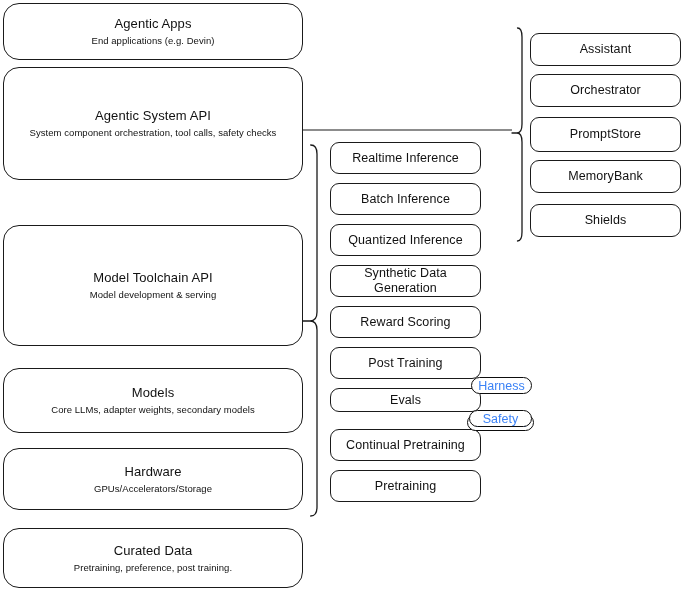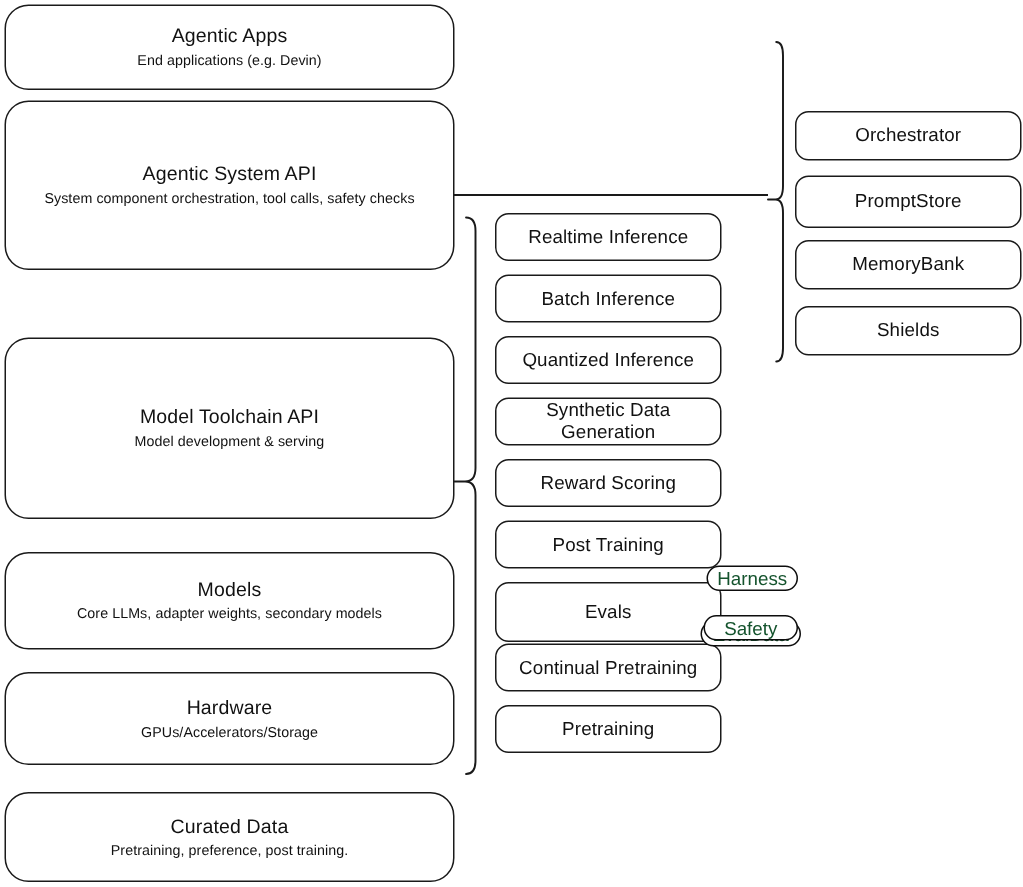--- a/index.html
+++ b/index.html
@@ -70,21 +70,21 @@
     position: absolute;
     box-sizing: border-box;
     border: 1.4px solid #0d0d0d;
     border-radius: 999px;
     background: #ffffff;
     display: flex;
     align-items: center;
     justify-content: center;
     font-size: 12.5px;
     line-height: 14px;
-    color: #14532d;
+    color: #3b82f6;
   }
 
   .svg-layer {
     position: absolute;
     left: 0;
     top: 0;
     width: 682px;
     height: 591px;
     pointer-events: none;
   }
@@ -144,34 +144,37 @@
   </div>
   <div class="box leaf-box" id="tool-3" style="left: 330px; top: 265px; width: 151px; height: 32px;">
     <div class="title">Synthetic Data Generation</div>
   </div>
   <div class="box leaf-box" id="tool-4" style="left: 330px; top: 306px; width: 151px; height: 32px;">
     <div class="title">Reward Scoring</div>
   </div>
   <div class="box leaf-box" id="tool-5" style="left: 330px; top: 347px; width: 151px; height: 32px;">
     <div class="title">Post Training</div>
   </div>
-  <div class="box leaf-box" id="tool-6" style="left: 330px; top: 388px; width: 151px; height: 40px;">
+  <div class="box leaf-box" id="tool-6" style="left: 330px; top: 388px; width: 151px; height: 24px;">
     <div class="title">Evals</div>
   </div>
   <div class="box leaf-box" id="tool-7" style="left: 330px; top: 429px; width: 151px; height: 32px;">
     <div class="title">Continual Pretraining</div>
   </div>
   <div class="box leaf-box" id="tool-8" style="left: 330px; top: 470px; width: 151px; height: 32px;">
     <div class="title">Pretraining</div>
   </div>
 
   <div class="pill" id="pill-0" style="left: 471px; top: 377px; width: 61px; height: 17px;">Harness</div>
   <div class="pill" id="pill-1" style="left: 467px; top: 394px; width: 67px; height: 17px; margin-top: 20px;">EvalData</div>
   <div class="pill" id="pill-2" style="left: 469px; top: 410px; width: 63px; height: 17px;">Safety</div>
 
+  <div class="box leaf-box" id="sys-0" style="left: 530px; top: 33px; width: 151px; height: 33px;">
+    <div class="title">Assistant</div>
+  </div>
   <div class="box leaf-box" id="sys-1" style="left: 530px; top: 74px; width: 151px; height: 33px;">
     <div class="title">Orchestrator</div>
   </div>
   <div class="box leaf-box" id="sys-2" style="left: 530px; top: 117px; width: 151px; height: 35px;">
     <div class="title">PromptStore</div>
   </div>
   <div class="box leaf-box" id="sys-3" style="left: 530px; top: 160px; width: 151px; height: 33px;">
     <div class="title">MemoryBank</div>
   </div>
   <div class="box leaf-box" id="sys-4" style="left: 530px; top: 204px; width: 151px; height: 33px;">

